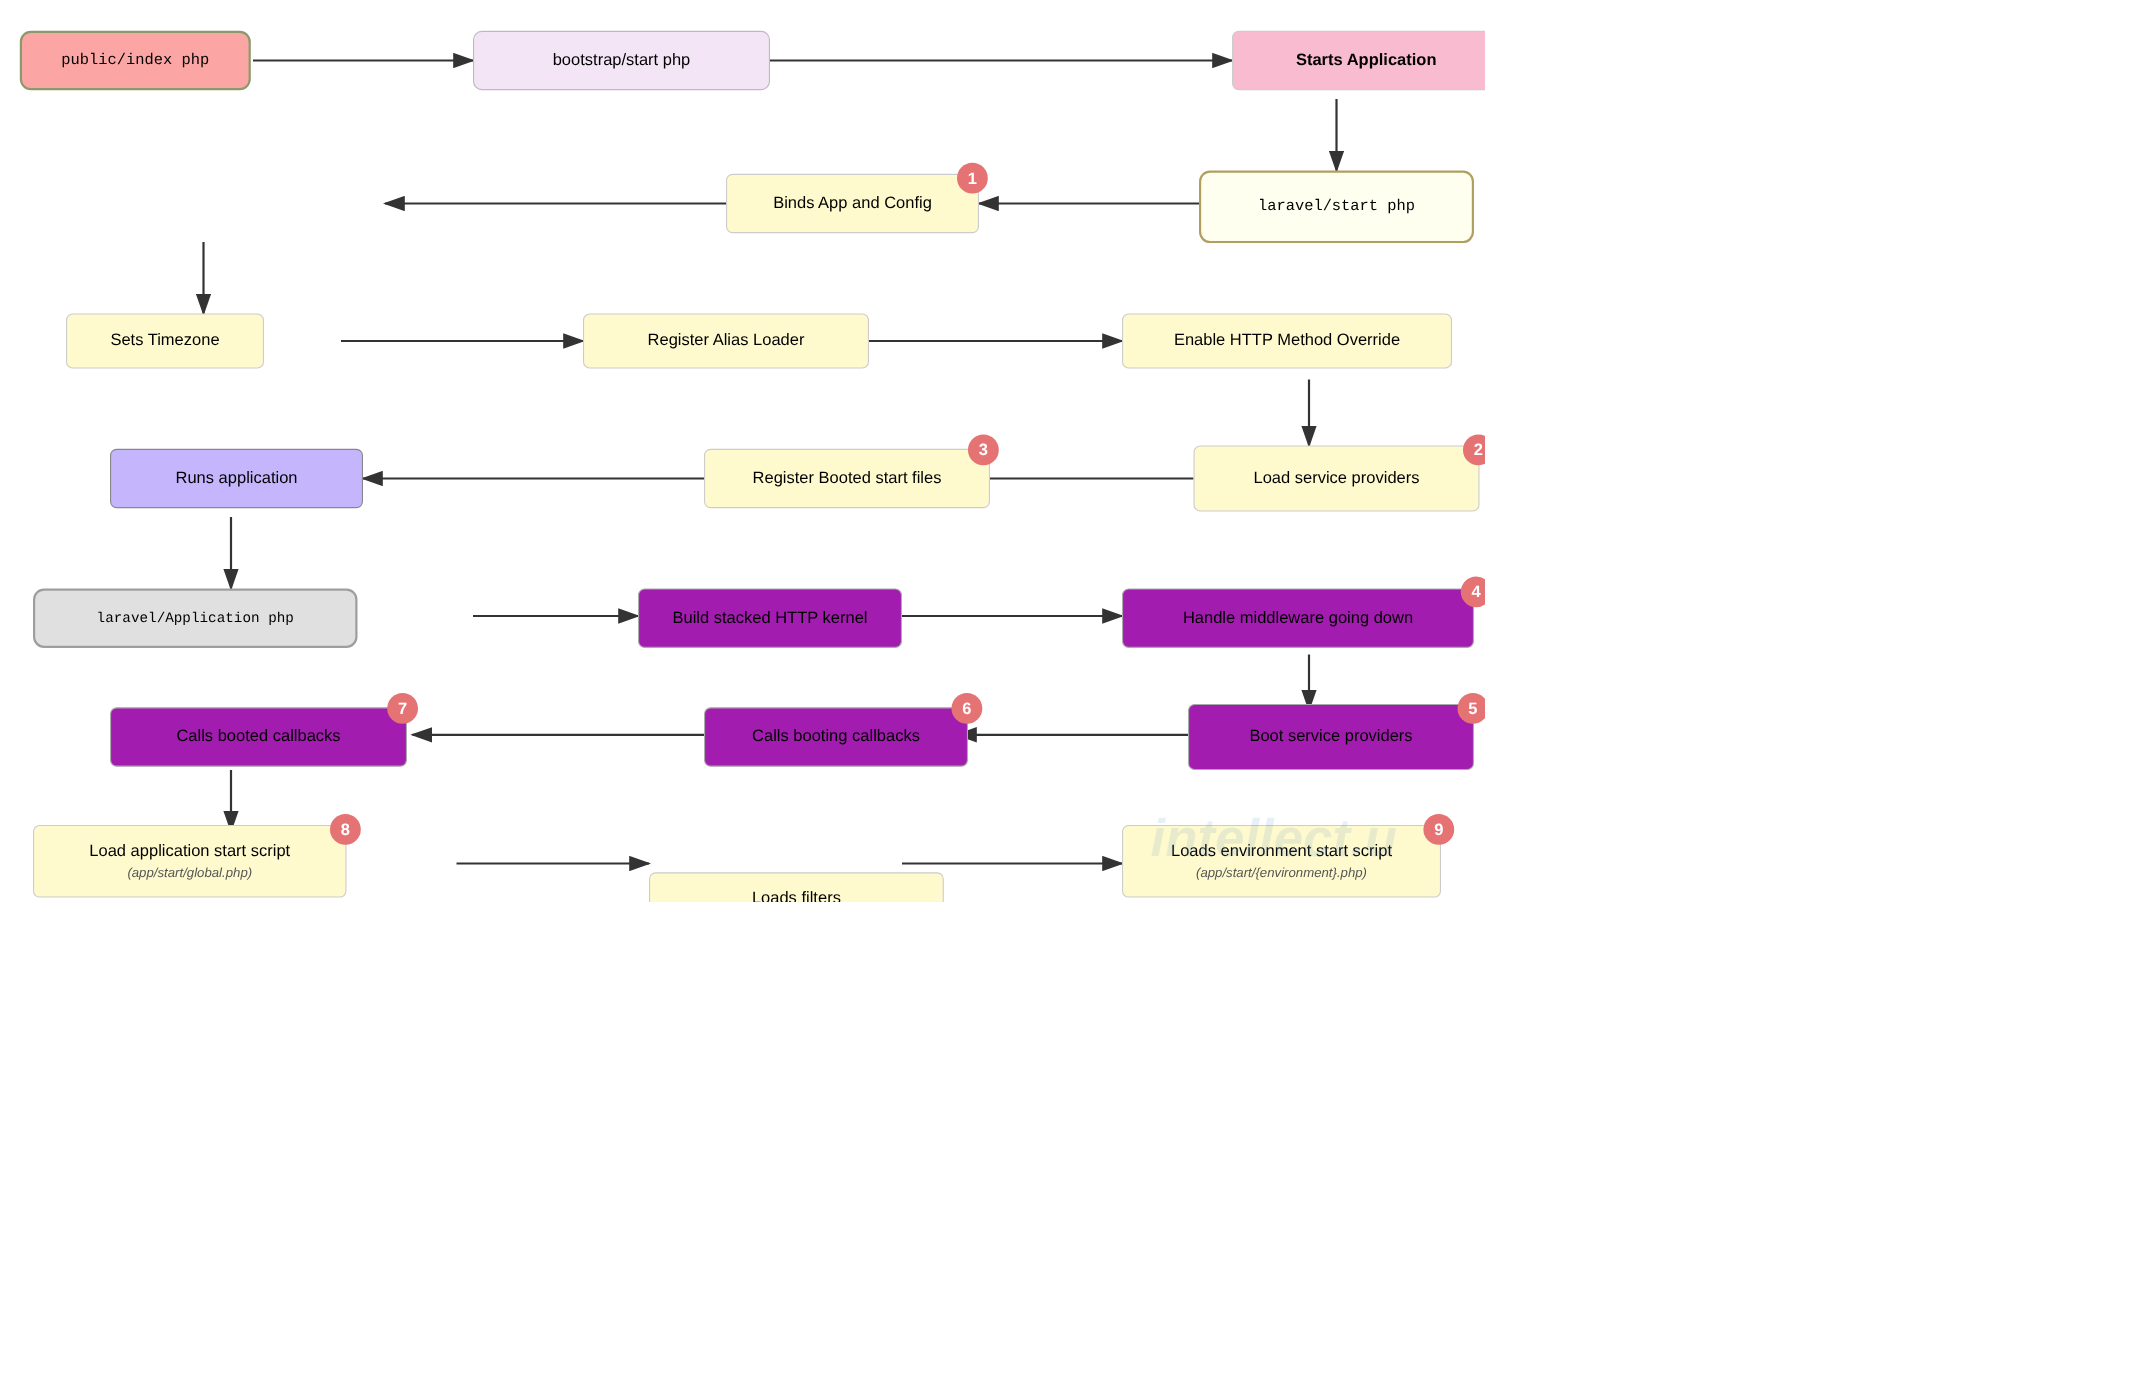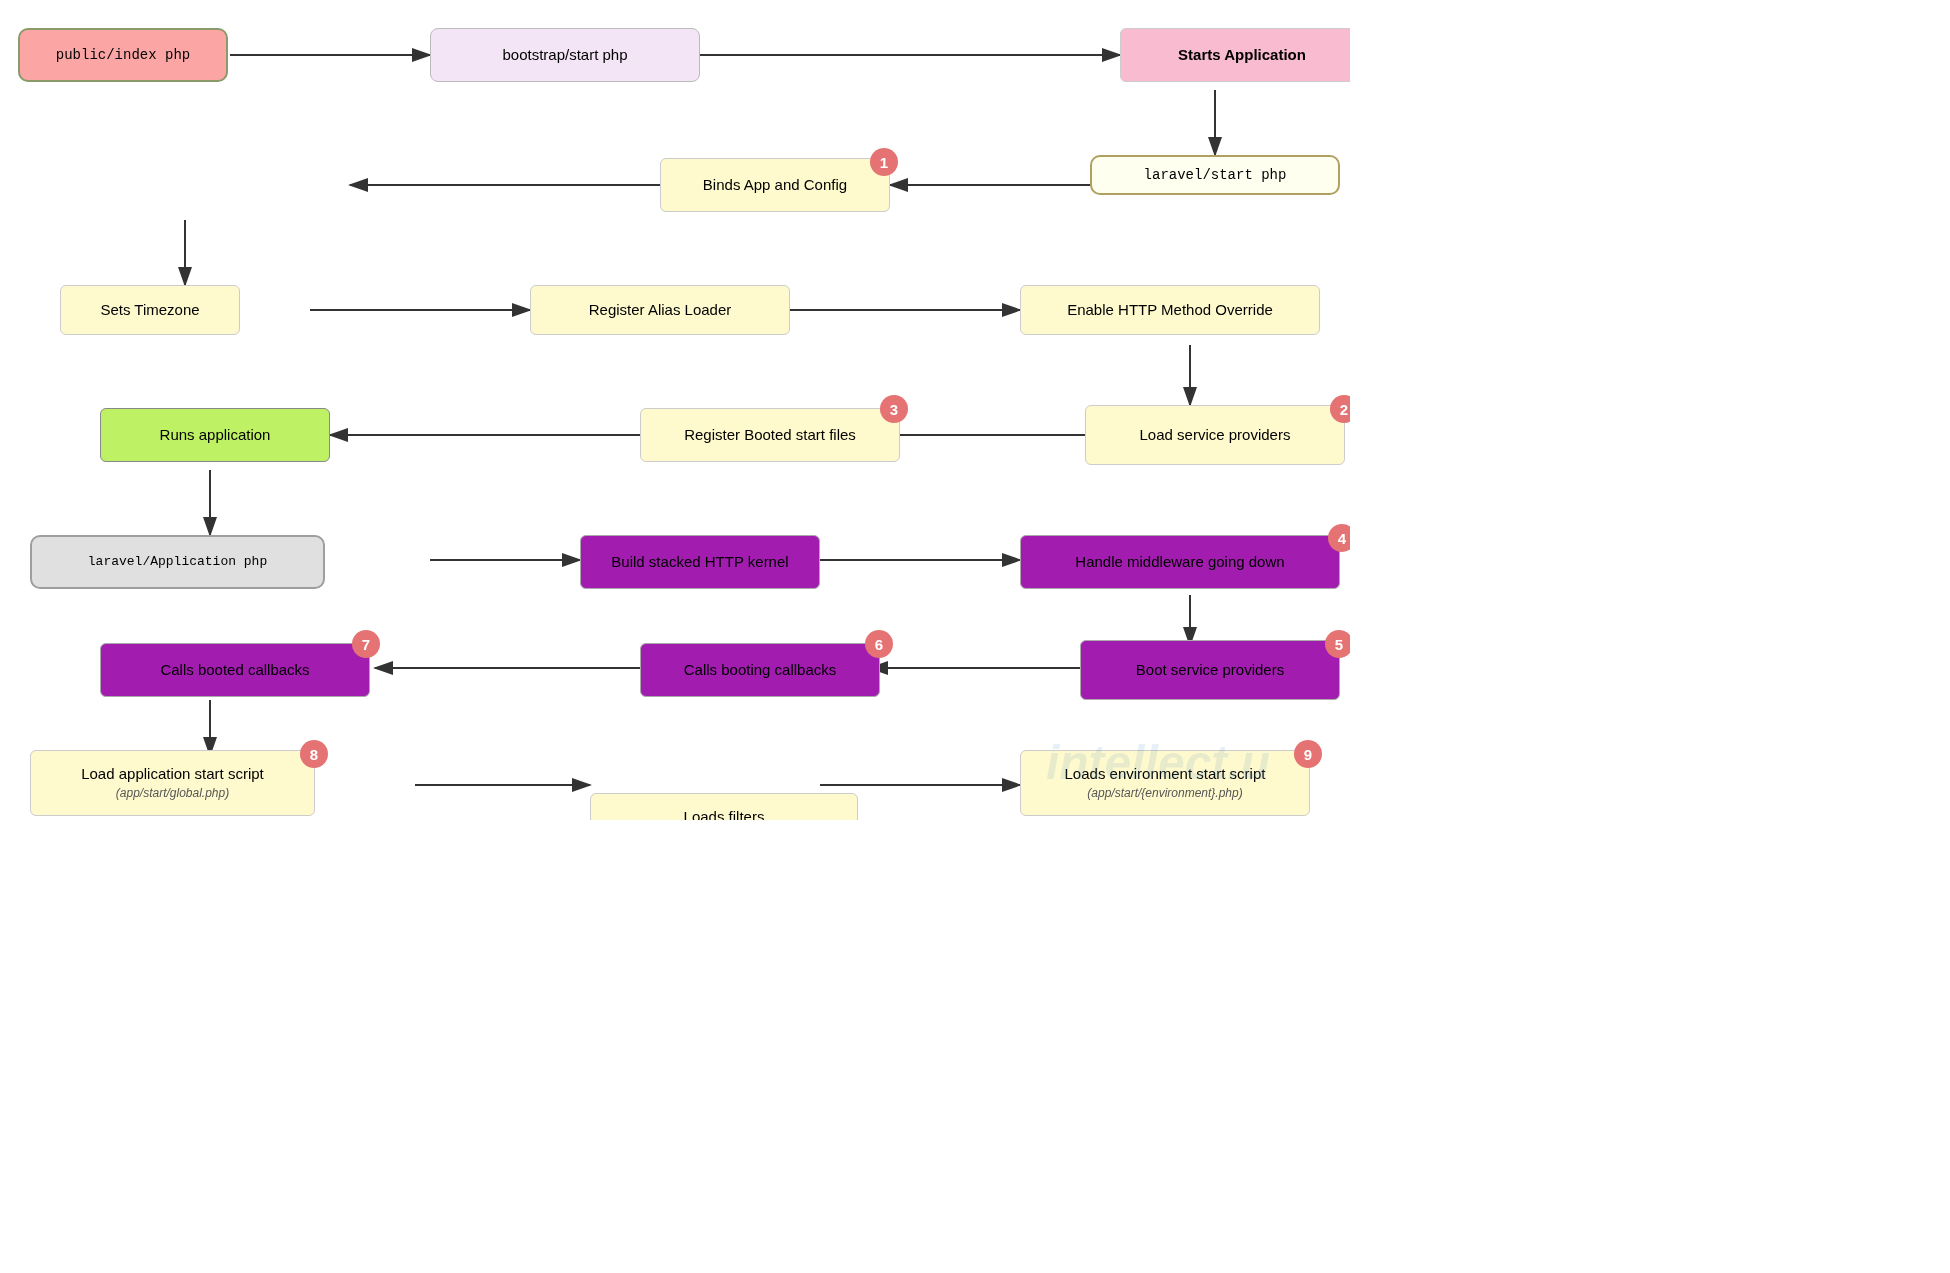--- a/index.html
+++ b/index.html
@@ -25,21 +25,21 @@
       font-size: 15px;
       line-height: 1.3;
       padding: 6px 10px;
     }
     .node-yellow {
       background: #fffacd;
       border: 1.5px solid #ccc;
       border-radius: 6px;
     }
     .node-green {
-      background: #bef264;
+      background: #c4b5fd;
       border: 1.5px solid #888;
       border-radius: 6px;
     }
     .node-blue {
       background: #a21caf;
       border: 1.5px solid #aaa;
       border-radius: 6px;
     }
     .node-pink {
       background: #f8bbd0;
@@ -182,21 +182,21 @@
   </div>
 
   <div class="node node-pink-light" style="left:430px; top:28px; width:270px; height:54px;">
     <span>bootstrap/start php</span>
   </div>
 
   <div class="node node-pink" style="left:1120px; top:28px; width:244px; height:54px;">
     <span>Starts Application</span>
   </div>
 
-  <div class="node node-code-yellow" style="left:1090px; top:155px; width:250px; height:40px;">
+  <div class="node node-code-yellow" style="left:1090px; top:155px; width:250px; height:66px;">
     <span>laravel/start php</span>
   </div>
 
   <div class="node node-yellow" style="left:660px; top:158px; width:230px; height:54px;">
     <span>Binds App and Config</span>
   </div>
   <div class="badge" style="left:870px; top:148px;">
     <span>1</span>
   </div>
 

